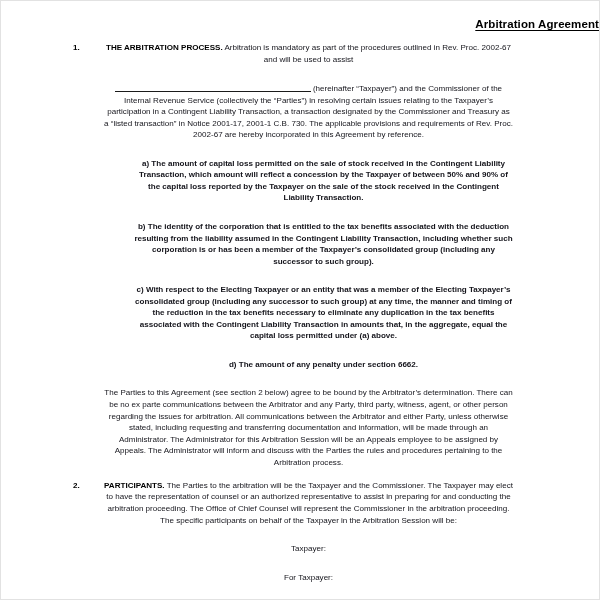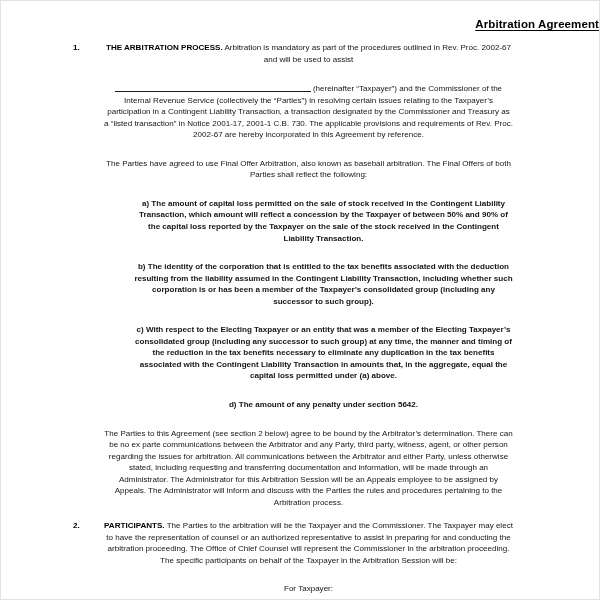--- a/index.html
+++ b/index.html
@@ -105,40 +105,40 @@
 
     <div class="body-area">
 
       <div class="section">
         <span class="section-num">1.</span>
 
         <p class="para"><span class="lead">THE ARBITRATION PROCESS.</span> <span>Arbitration is mandatory as part of the procedures outlined in Rev. Proc. 2002-67 and will be used to assist</span></p>
 
         <p class="para"><span class="fillline"></span><span>(hereinafter “Taxpayer”) and the Commissioner of the Internal Revenue Service (collectively the “Parties”) in resolving certain issues relating to the Taxpayer’s participation in a Contingent Liability Transaction, a transaction designated by the Commissioner and Treasury as a “listed transaction” in Notice 2001-17, 2001-1 C.B. 730.  The applicable provisions and requirements of Rev. Proc. 2002-67 are hereby incorporated in this Agreement by reference.</span></p>
 
-        <p class="para">The Parties have agreed to use Final Offer Arbitration, also known as baseball arbitration.  The Final Offers of both Parties shall reflect the following:</p>
 
         <p class="para sub">a) The amount of capital loss permitted on the sale of stock received in the Contingent Liability Transaction, which amount will reflect a concession by the Taxpayer of between 50% and 90% of the capital loss reported by the Taxpayer on the sale of the stock received in the Contingent Liability Transaction.</p>
 
         <p class="para sub">b) The identity of the corporation that is entitled to the tax benefits associated with the deduction resulting from the liability assumed in the Contingent Liability Transaction, including whether such corporation is or has been a member of the Taxpayer’s consolidated group (including any successor to such group).</p>
 
         <p class="para sub">c)  With respect to the Electing Taxpayer or an entity that was a member of the Electing Taxpayer’s consolidated group (including any successor to such group) at any time, the manner and timing of the reduction in the tax benefits necessary to eliminate any duplication in the tax benefits associated with the Contingent Liability Transaction in amounts that, in the aggregate, equal the capital loss permitted under (a) above.</p>
 
-        <p class="para sub">d) The amount of any penalty under section 5642.</p>
+        <p class="para sub">d) The amount of any penalty under section 6662.</p>
 
 
         <p class="para">The Parties to this Agreement (see section 2 below) agree to be bound by the Arbitrator’s determination.  There can be no ex parte communications between the Arbitrator and any Party, third party, witness, agent, or other person regarding the issues for arbitration.  All communications between the Arbitrator and either Party, unless otherwise stated, including requesting and transferring documentation and information, will be made through an Administrator.  The Administrator for this Arbitration Session will be an Appeals employee to be assigned by Appeals.  The Administrator will inform and discuss with the Parties the rules and procedures pertaining to the Arbitration process.</p>
       </div>
 
       <div class="spacer-sm"></div>
 
       <div class="section">
         <span class="section-num">2.</span>
 
         <p class="para"><span class="lead">PARTICIPANTS.</span> <span>The Parties to the arbitration will be the Taxpayer and the Commissioner.  The Taxpayer may elect to have the representation of counsel or an authorized representative to assist in preparing for and conducting the arbitration proceeding.  The Office of Chief Counsel will represent the Commissioner in the arbitration proceeding.  The specific participants on behalf of the Taxpayer in the Arbitration Session will be:</span></p>
 
+        <p class="para field-line">Taxpayer:</p>
 
         <p class="para field-line">For Taxpayer:</p>
       </div>
 
     </div>
   </div>
 </div>
 
 </body></html>

